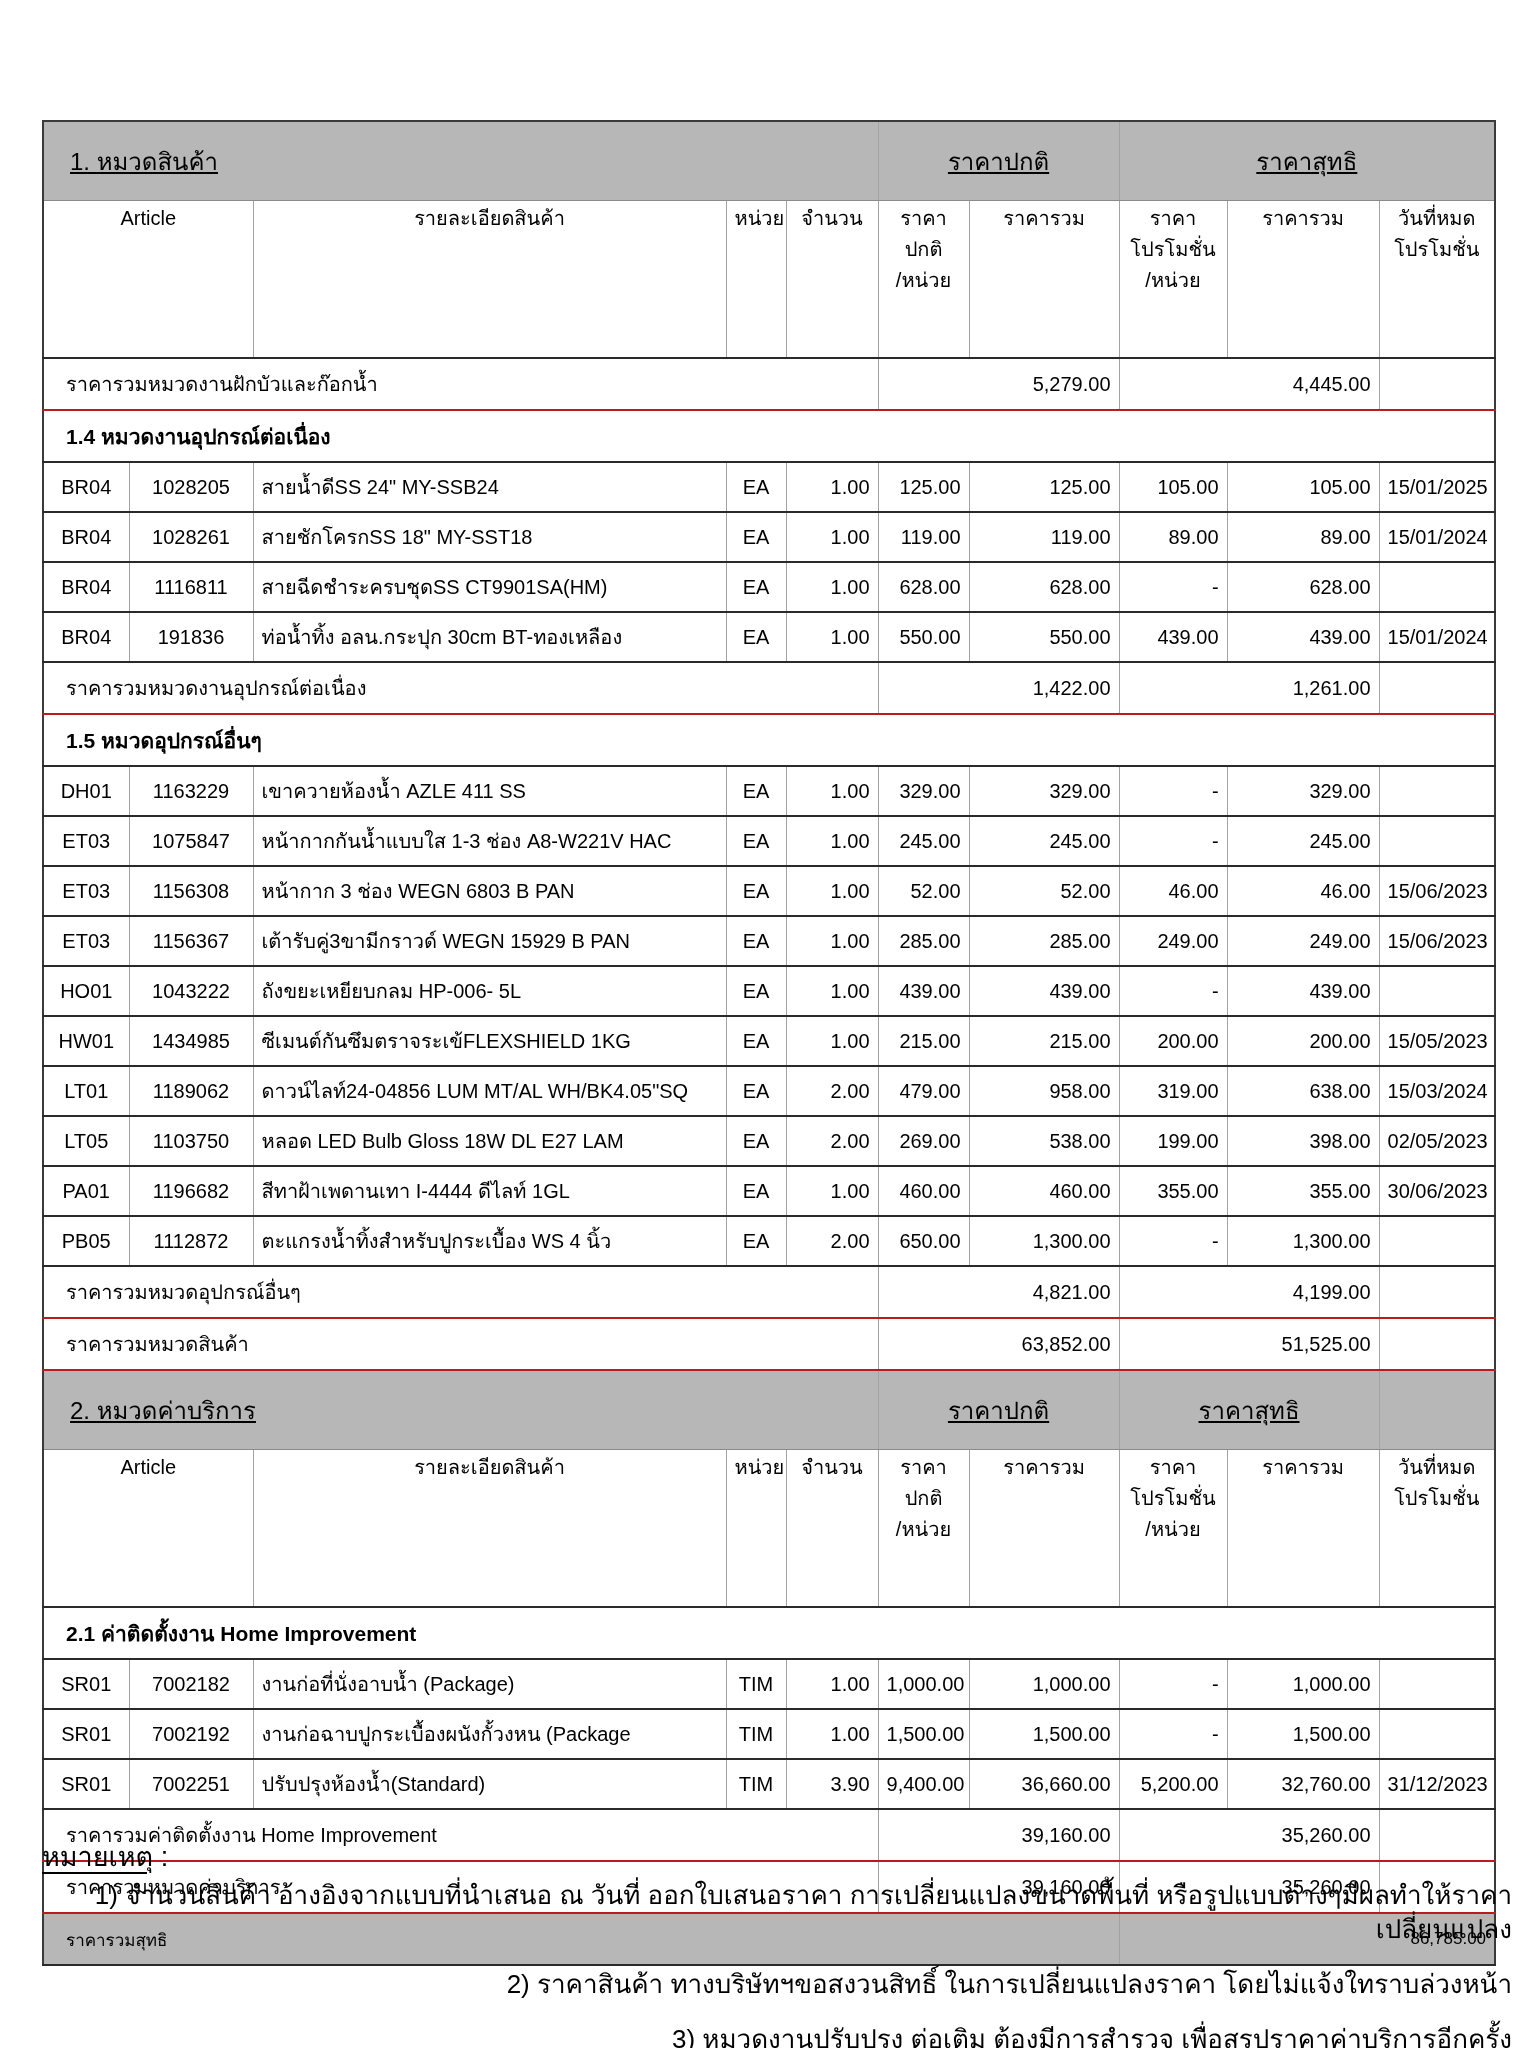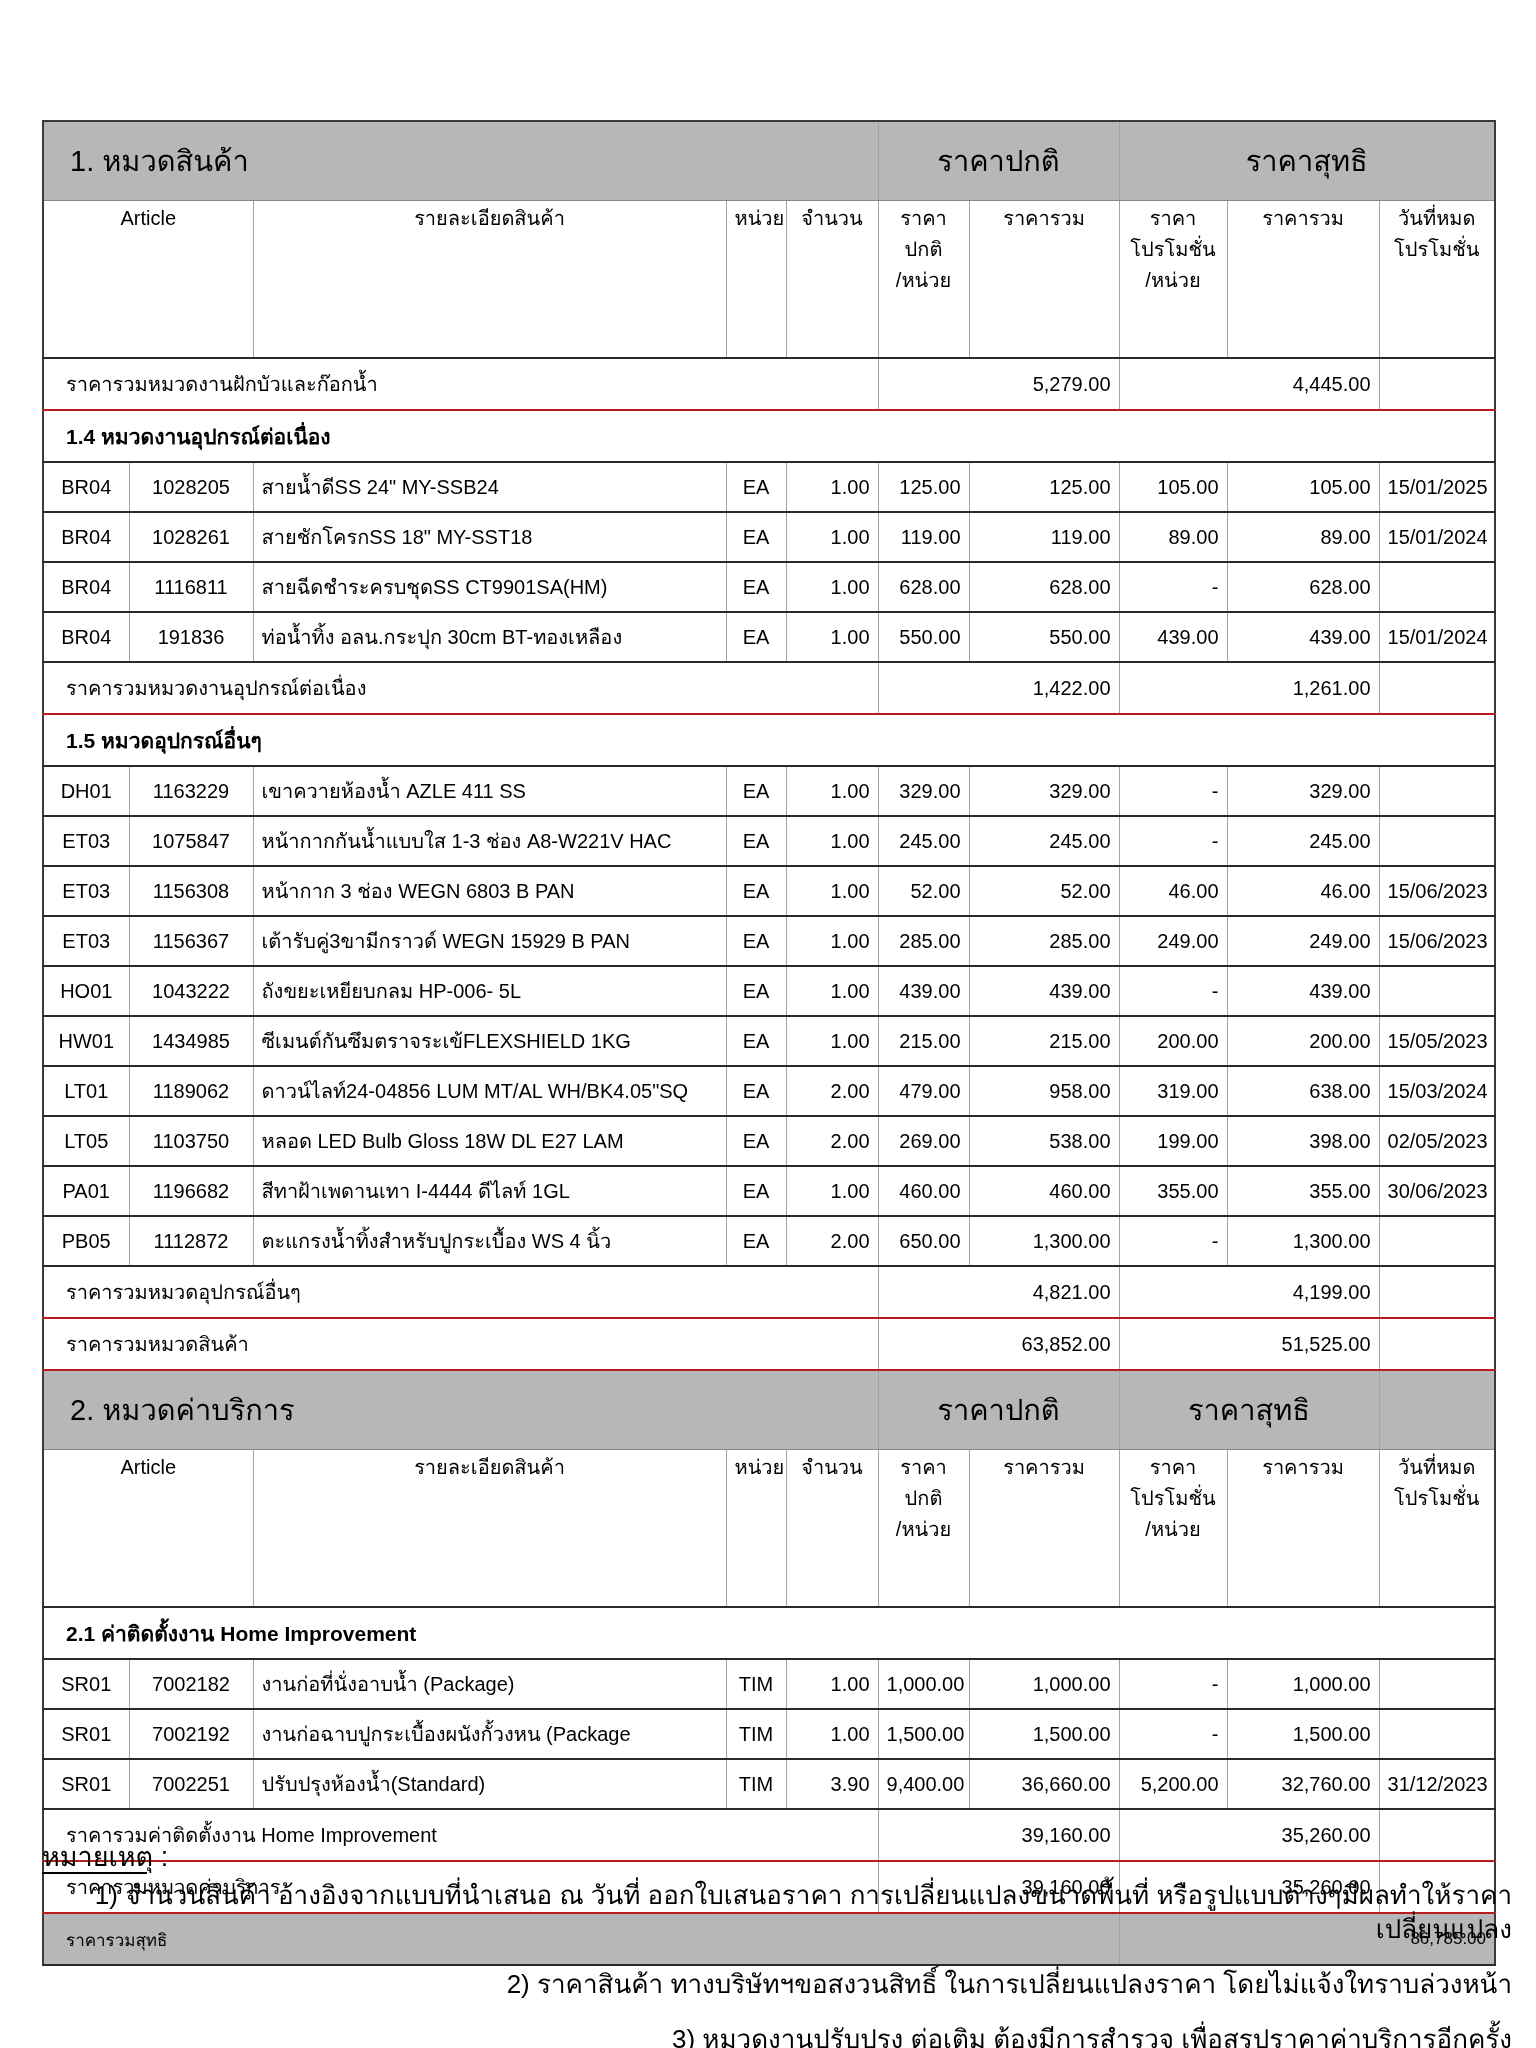--- a/index.html
+++ b/index.html
@@ -10,22 +10,22 @@
     position:absolute;left:42px;top:120px;width:1452px;
     border-collapse:collapse;table-layout:fixed;
     font-size:20px;border:2px solid #3a3a3a;
   }
   table.quote td{
     border-left:1px solid #a3a3a3;border-right:1px solid #a3a3a3;
     padding:2px 8px;vertical-align:middle;overflow:hidden;white-space:nowrap;
   }
   
   tr.band td{
-    background:#b7b7b7;height:74px;font-size:29px;
-    border-left:1px solid #ffffff;border-bottom:1px solid #8a8a8a;
+    background:#b7b7b7;height:74px;font-size:24px;
+    border-left:1px solid #ffffff;border-bottom:1px solid #8a8a8a;text-decoration:underline;
   }
   tr.band td:first-child{border-left:none;padding-left:26px;}
   tr.band td.bc{text-align:center;}
   tr.colheader td{
     height:152px;vertical-align:top;text-align:center;
     white-space:pre-line;line-height:31px;border-bottom:1px solid #8a8a8a;
   }
   tr.item td{height:44px;border-top:2px solid #2a2a2a;border-bottom:2px solid #2a2a2a;}
   tr.section td{height:46px;border-top:2px solid #2a2a2a;border-bottom:2px solid #2a2a2a;
     font-size:21px;padding-left:22px;vertical-align:middle;font-weight:bold;}

